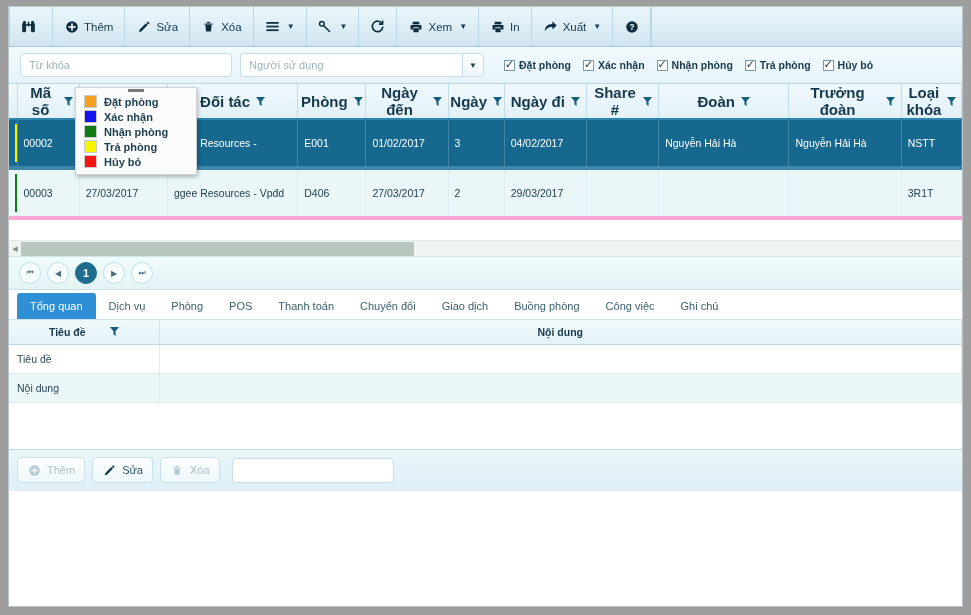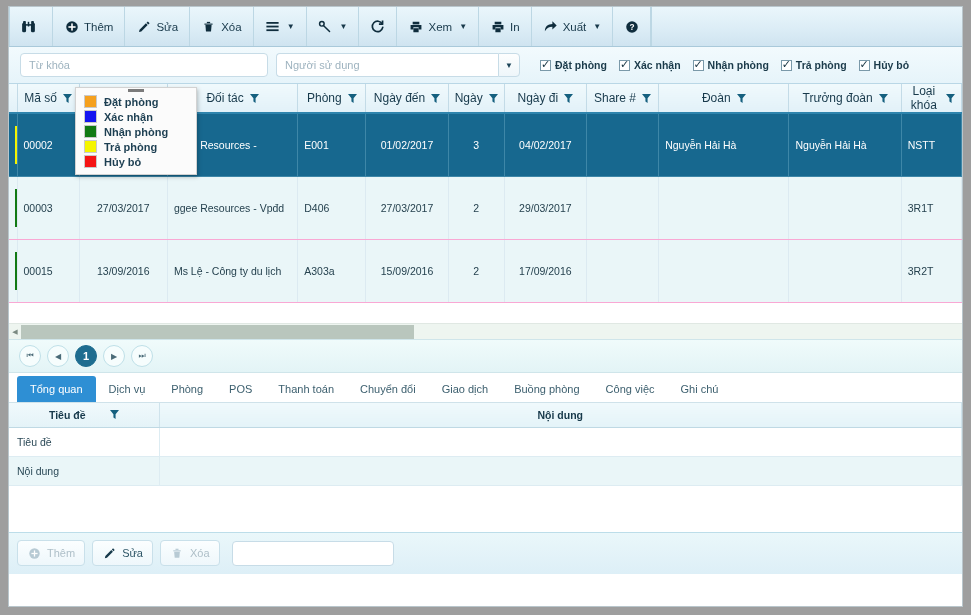--- a/index.html
+++ b/index.html
@@ -58,21 +58,21 @@
     border: 1px solid #c7dce7;
     border-radius: 4px;
     background: #fff;
     padding: 0 8px;
     font-family: "Liberation Sans", sans-serif;
     font-size: 11px;
     color: #2c4b5c;
     outline: none;
   }
   .txt-input::placeholder { color: #9eb3bf; }
-  #keyword-input { width: 248px; margin-left: 5px; }
+  #keyword-input { width: 212px; margin-left: 5px; }
   .combo { display: flex; align-items: center; }
   #user-input { width: 222px; border-radius: 4px 0 0 4px; border-right: none; }
   .combo-btn {
     width: 22px; height: 24px;
     border: 1px solid #c7dce7;
     border-radius: 0 4px 4px 0;
     background: linear-gradient(to bottom,#fdfefe,#eef6fa);
     display: flex; align-items: center; justify-content: center;
     cursor: pointer;
     font-size: 8px; color: #1d4458;
@@ -96,42 +96,42 @@
   .chk-label { font-size: 10.5px; font-weight: bold; color: #1a3a4a; }
 
   
   .grid-wrap { position: relative; background: #fff; }
   table.grid { width: 100%; border-collapse: collapse; table-layout: fixed; }
   table.grid th {
     height: 25px;
     background: linear-gradient(to bottom, #f0f9fc 0%, #e2f1f8 100%);
     border-right: 1px solid #c3dbe7;
     border-bottom: 2px solid #2e84ad;
-    font-size: 12px;
-    font-weight: normal;
+    font-size: 15px;
+    font-weight: bold;
     color: #17394b;
     padding: 0 6px;
     position: relative;
   }
   table.grid th .th-inner { display: flex; align-items: center; justify-content: center; gap: 6px; }
   .funnel { flex: 0 0 auto; }
   table.grid td {
     height: 38px;
     border-right: 1px solid #dceaf1;
-    border-bottom: 1px solid #f9a8d4;
+    border-bottom: 4px solid #f9a8d4;
     font-size: 10.5px;
     color: #26424f;
-    padding: 12px 6px;
+    padding: 4px 6px;
     vertical-align: middle;
     overflow: hidden;
   }
   tr.row-alt td { background: #eaf6f8; }
   tr.row-plain td { background: #ffffff; }
   tr.row-selected td { background: #17688f; color: #ffffff; border-right-color: #3e87a8; border-bottom-color: #3e87a8; }
-  td.c-num, td.c-date, td.c-center { text-align: center; }
+  td.c-num, td.c-date, td.c-center { }
   td.c-code { text-align: left; padding-left: 10px; }
   th.col-status, td.col-status { width: 8px; padding: 0; border-right: none; }
   .status-bar { width: 8px; height: 38px; display: block; }
   .sel-arrow {
     position: absolute;
     right: -9px; top: 50%;
     transform: translateY(-50%);
     width: 0; height: 0;
     border-top: 9px solid transparent;
     border-bottom: 9px solid transparent;
@@ -560,36 +560,20 @@
           <td class="c-date">27/03/2017</td>
           <td class="c-num">2</td>
           <td class="c-date">29/03/2017</td>
           <td></td>
           <td></td>
           <td></td>
           <td>3R1T</td>
         </tr>
 
 
-        <tr class="row-alt">
-          <td class="col-status">
-            <span class="status-bar" style="background:#127a14"></span>
-          </td>
-          <td class="c-code">00015</td>
-          <td class="c-date">13/09/2016</td>
-          <td>Ms Lệ - Công ty du lịch</td>
-          <td>A303a</td>
-          <td class="c-date">15/09/2016</td>
-          <td class="c-num">2</td>
-          <td class="c-date">17/09/2016</td>
-          <td></td>
-          <td></td>
-          <td></td>
-          <td>3R2T</td>
-        </tr>
       </tbody>
     </table>
 
     <div class="legend-popup">
       <div class="handle"></div>
       <div class="legend-item">
         <span class="legend-sw" style="background:#f5a01e"></span>
         <span class="legend-txt">Đặt phòng</span>
       </div>
       <div class="legend-item">

